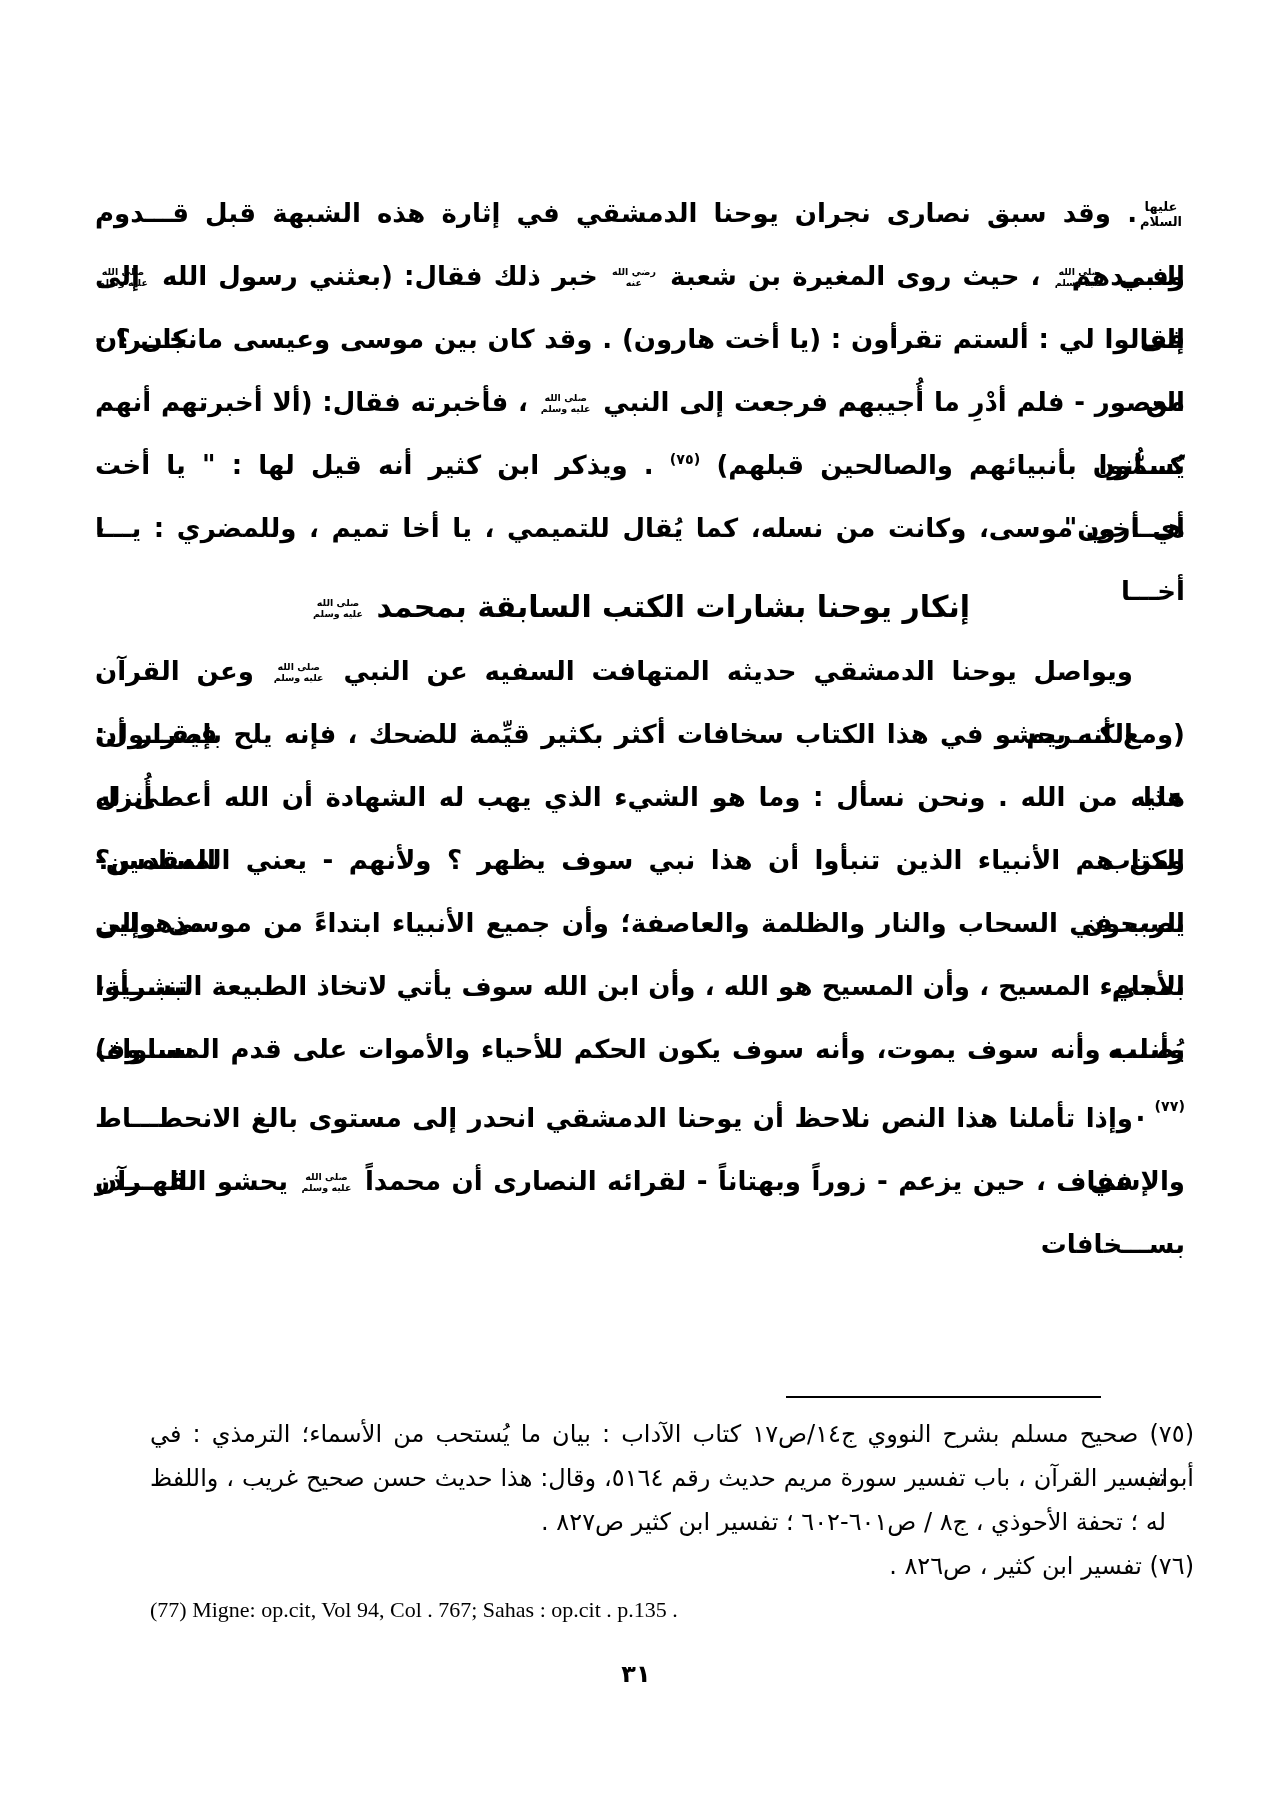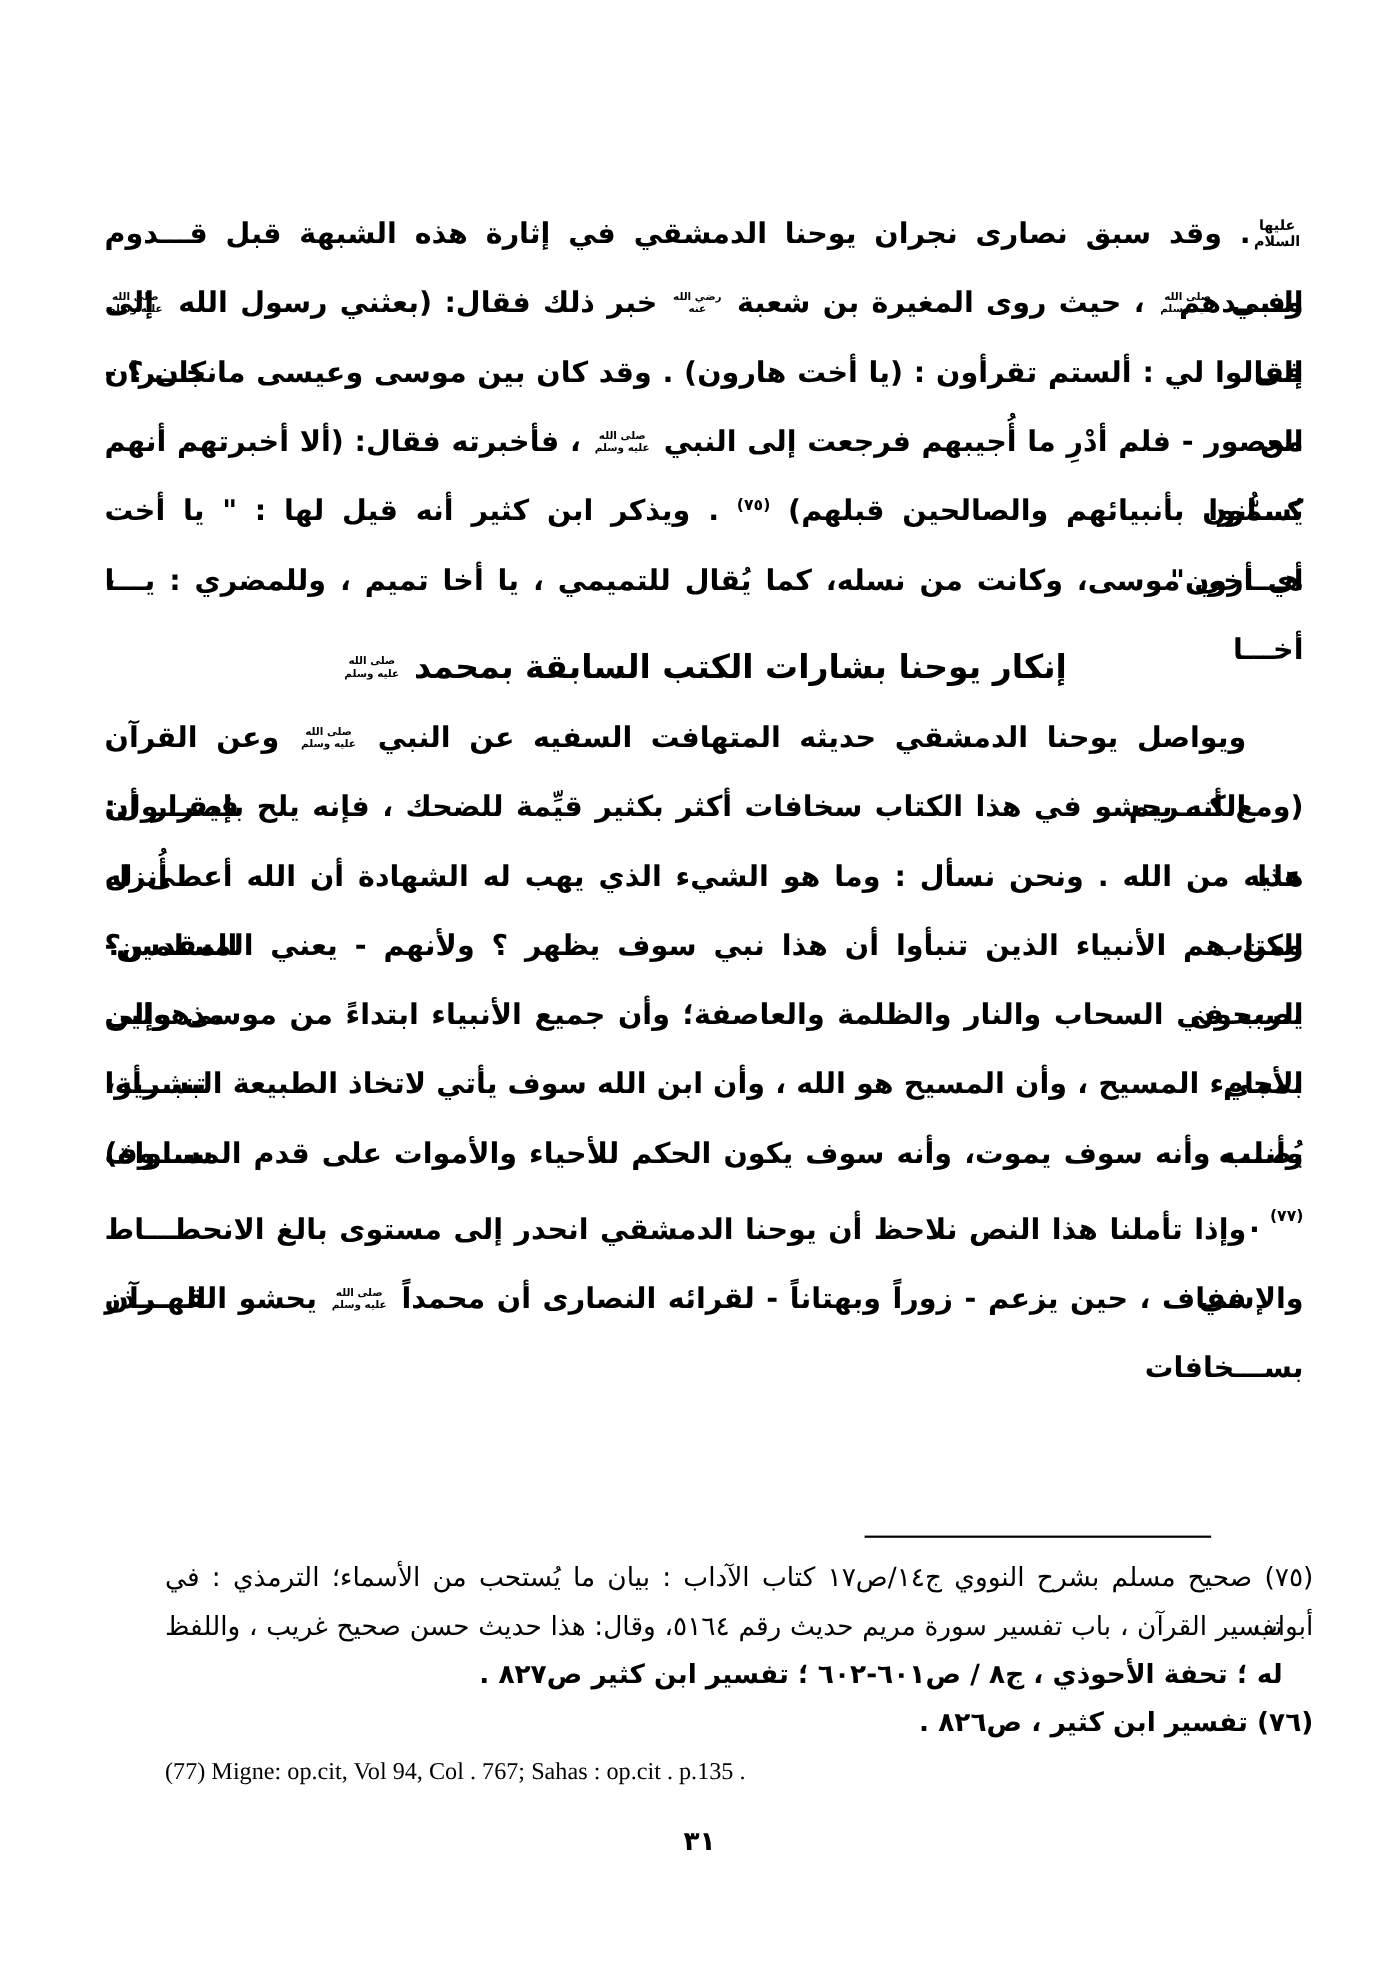--- a/index.html
+++ b/index.html
@@ -45,21 +45,21 @@
   .footnotes {
     position:absolute; top:1412px; left:150px; right:78px;
     direction:rtl;
   }
   .fn-ln {
     height:44px; line-height:44px;
     font-size:24px; font-weight:normal;
     text-align:justify; text-align-last:justify;
   }
   .fn-ln.fn-cont { padding-right:28px; }
-  .fn-ln.fn-short { text-align-last:right;font-weight:bold; }
+  .fn-ln.fn-short { text-align-last:right; }
   .fn-ln.fn-en {
     direction:ltr;
     font-family:"Liberation Serif", serif;
     font-size:22px;
     text-align:right; text-align-last:left;
     padding:0;
   }
   .page-number {
     position:absolute; top:1660px; left:0; right:0;
     text-align:center; font-size:24px; font-weight:bold;

